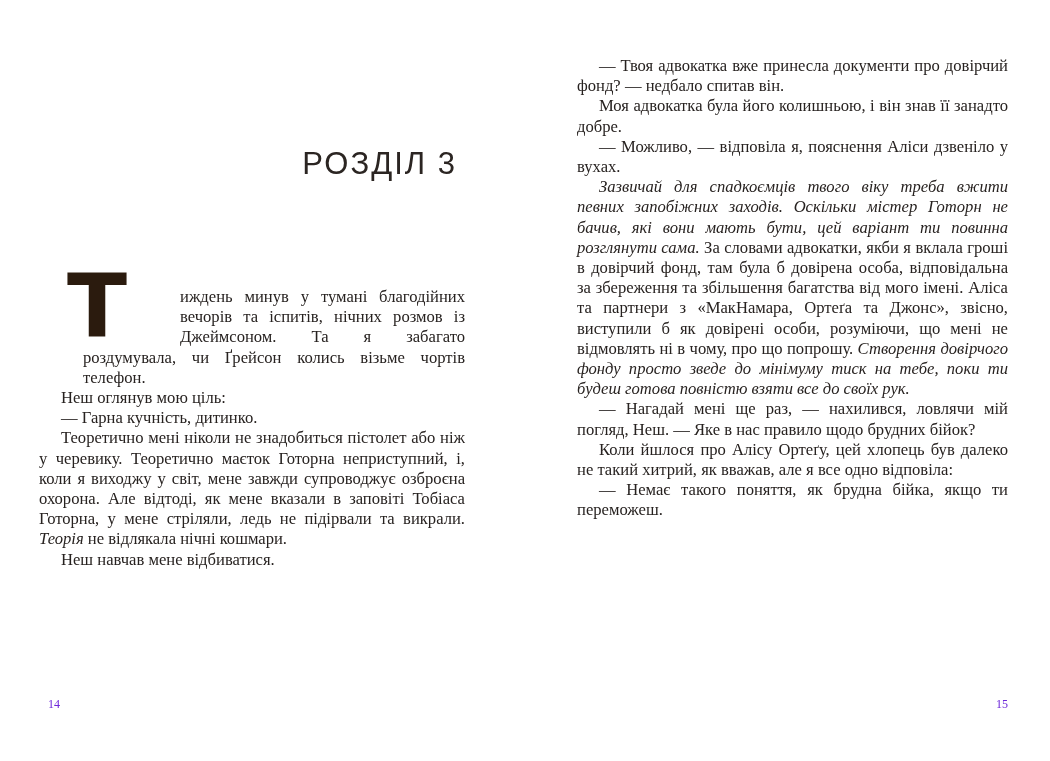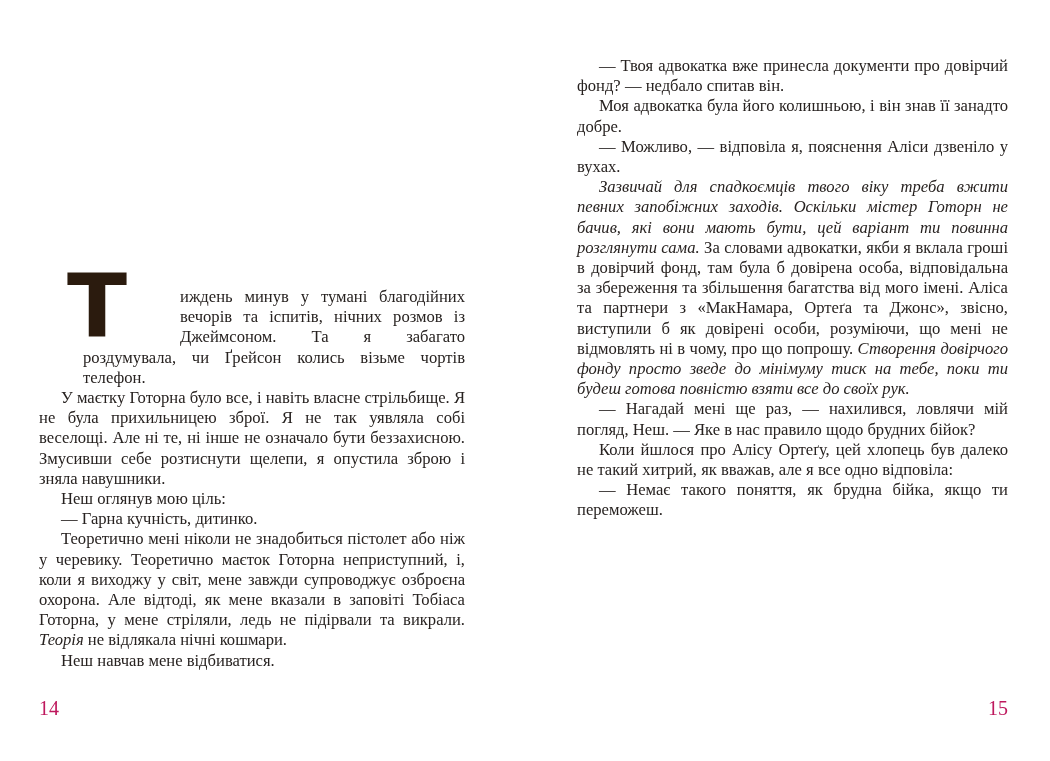--- a/index.html
+++ b/index.html
@@ -56,40 +56,41 @@
     font-family: "DejaVu Sans", sans-serif;
     font-weight: bold;
     font-size: 88px;
     line-height: 65px;
     color: #2b1b0e;
   }
 
   .page-number {
     position: absolute;
     top: 697px;
-    font-size: 20px;
-    color: #be185d;
+    font-size: 12px;
+    color: #6d28d9;
+    margin-left: 9px;
   }
   .pn-left  { left: 39px; }
   .pn-right { right: 42px; }
 </style>
 </head>
 <body style="background: rgb(255, 255, 255); color: rgb(39, 34, 32);">
 
 <div class="spread">
 
   <div class="page page-left">
+    <div class="chapter-heading" style="color: rgb(43, 37, 34);">РОЗДІЛ 3</div>
 
     <div class="body-col left-col">
       <div class="drop-cap">
         <span style="color: rgb(43, 27, 14);">Т</span>
       </div>
       <div id="left-paras">
           <p class="para no-indent"><span class="dc-spacer"></span><span>иждень минув у тумані благодійних вечорів та іспитів, нічних розмов із Джеймсоном. Та я забагато роздумувала, чи Ґрейсон колись візьме чортів телефон.</span></p>
-          <p class="para"><span>У маєтку Готорна було все, і навіть власне стрільбище. Я не була прихильницею зброї. Я не так уявляла собі веселощі. Але ні те, ні інше не означало бути беззахисною. Змусивши себе розтиснути щелепи, я опустила зброю і зняла навушники.</span></p>
           <p class="para"><span>Неш оглянув мою ціль:</span></p>
           <p class="para"><span>— Гарна кучність, дитинко.</span></p>
           <p class="para"><span>Теоретично мені ніколи не знадобиться пістолет або ніж у черевику. Теоретично маєток Готорна неприступний, і, коли я виходжу у світ, мене завжди супроводжує озброєна охорона. Але відтоді, як мене вказали в заповіті Тобіаса Готорна, у мене стріляли, ледь не підірвали та викрали. </span><span class="it">Теорія</span><span> не відлякала нічні кошмари.</span></p>
           <p class="para"><span>Неш навчав мене відбиватися.</span></p>
         </div>
     </div>
 
     <div class="page-number pn-left">14</div>
   </div>
 

